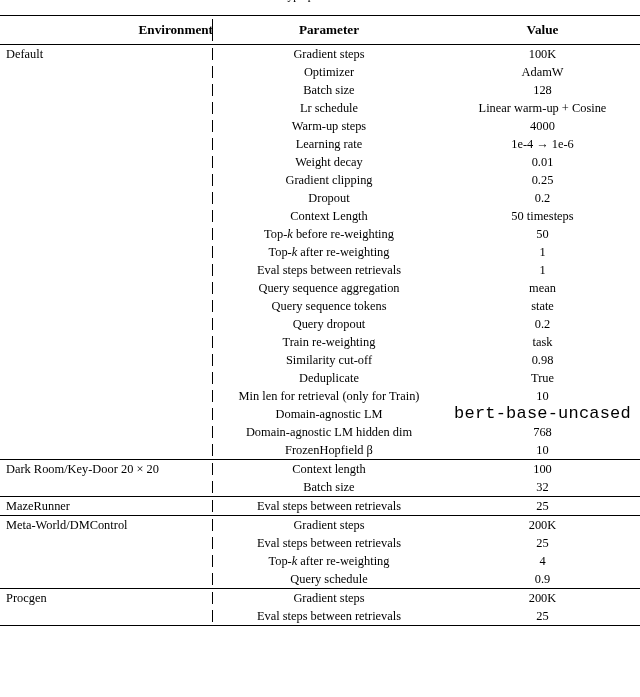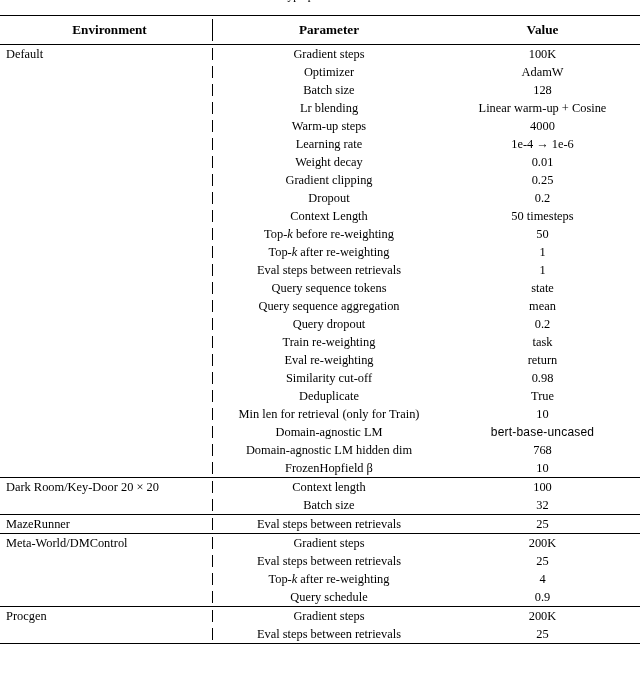--- a/index.html
+++ b/index.html
@@ -68,41 +68,41 @@
     width: 195px;
     text-align: center;
     box-sizing: border-box;
     margin-top: 26px;
   }
   thead th {
     font-weight: bold;
     height: 28px;
     font-size: 13.2px;
   }
-  thead th.c-env { text-align: center; }
+  thead th.c-env { text-align: right; }
 
   
   .divider-cell {
     position: relative;
   }
   .divider-cell::after {
     content: "";
     position: absolute;
     right: 0;
     top: 3px;
     bottom: 3px;
     width: 1.1px;
     background: #000;
   }
   tr.body-row td { height: 18px; }
   tr.head-row td, tr.head-row th { height: 29px; }
 
   .mono {
-    font-family: Liberation Sans, sans-serif;
-    font-size: 12px;
+    font-family: Liberation Mono, monospace;
+    font-size: 17px;
     letter-spacing: 0.2px;
   }
   .ital {
     font-style: italic;
   }
   .env-label { white-space: nowrap; margin-top: 24px; }
 </style>
 </head>
 <body>
 
@@ -129,21 +129,21 @@
           <td class="c-par"><span>Optimizer</span></td>
           <td class="c-val">AdamW</td>
         </tr>
         <tr class="body-row">
           <td class="c-env divider-cell"></td>
           <td class="c-par"><span>Batch size</span></td>
           <td class="c-val">128</td>
         </tr>
         <tr class="body-row">
           <td class="c-env divider-cell"></td>
-          <td class="c-par"><span>Lr blending</span></td>
+          <td class="c-par"><span>Lr schedule</span></td>
           <td class="c-val">Linear warm-up + Cosine</td>
         </tr>
         <tr class="body-row">
           <td class="c-env divider-cell"></td>
           <td class="c-par"><span>Warm-up steps</span></td>
           <td class="c-val">4000</td>
         </tr>
         <tr class="body-row">
           <td class="c-env divider-cell"></td>
           <td class="c-par"><span>Learning rate</span></td>
@@ -179,42 +179,37 @@
           <td class="c-par"><span>Top-<span class="ital">k</span> after re-weighting</span></td>
           <td class="c-val">1</td>
         </tr>
         <tr class="body-row">
           <td class="c-env divider-cell"></td>
           <td class="c-par"><span>Eval steps between retrievals</span></td>
           <td class="c-val">1</td>
         </tr>
         <tr class="body-row">
           <td class="c-env divider-cell"></td>
+          <td class="c-par"><span>Query sequence aggregation</span></td>
+          <td class="c-val">mean</td>
+        </tr>
+        <tr class="body-row">
+          <td class="c-env divider-cell"></td>
           <td class="c-par"><span>Query sequence tokens</span></td>
           <td class="c-val">state</td>
         </tr>
         <tr class="body-row">
           <td class="c-env divider-cell"></td>
-          <td class="c-par"><span>Query sequence aggregation</span></td>
-          <td class="c-val">mean</td>
-        </tr>
-        <tr class="body-row">
-          <td class="c-env divider-cell"></td>
           <td class="c-par"><span>Query dropout</span></td>
           <td class="c-val">0.2</td>
         </tr>
         <tr class="body-row">
           <td class="c-env divider-cell"></td>
           <td class="c-par"><span>Train re-weighting</span></td>
           <td class="c-val">task</td>
-        </tr>
-        <tr class="body-row">
-          <td class="c-env divider-cell"></td>
-          <td class="c-par"><span>Eval re-weighting</span></td>
-          <td class="c-val">return</td>
         </tr>
         <tr class="body-row">
           <td class="c-env divider-cell"></td>
           <td class="c-par"><span>Similarity cut-off</span></td>
           <td class="c-val">0.98</td>
         </tr>
         <tr class="body-row">
           <td class="c-env divider-cell"></td>
           <td class="c-par"><span>Deduplicate</span></td>
           <td class="c-val">True</td>

